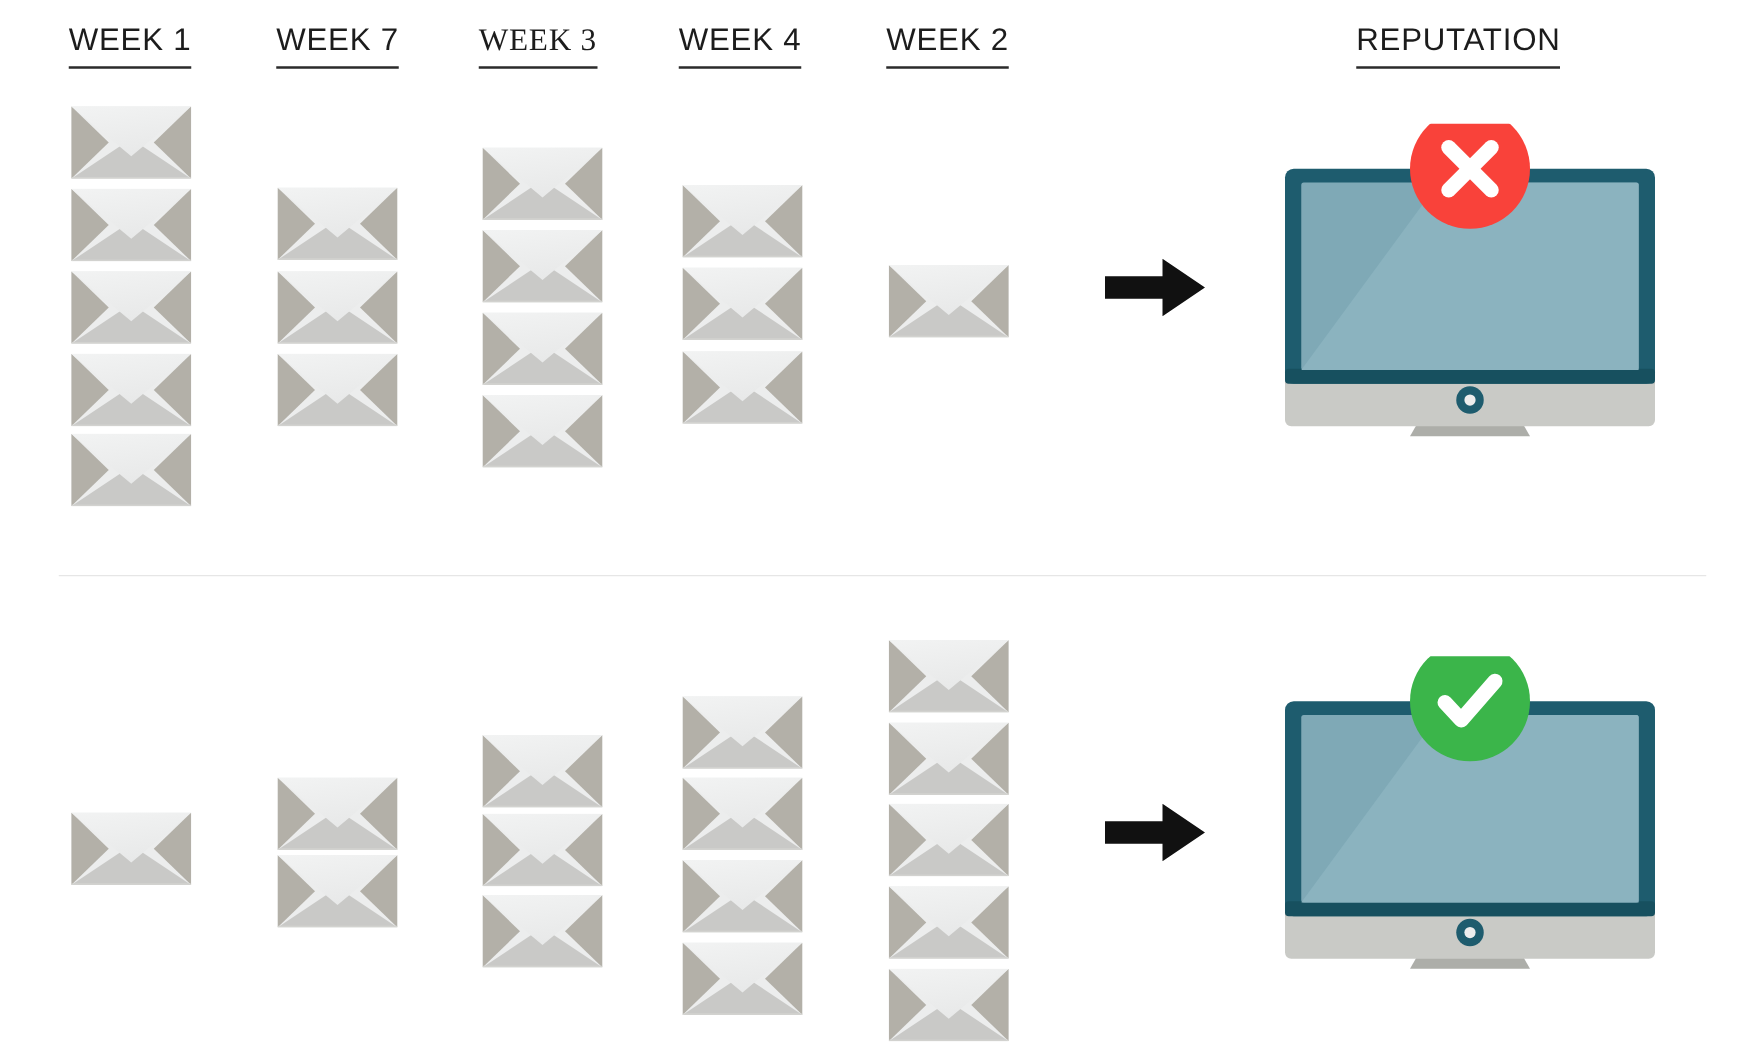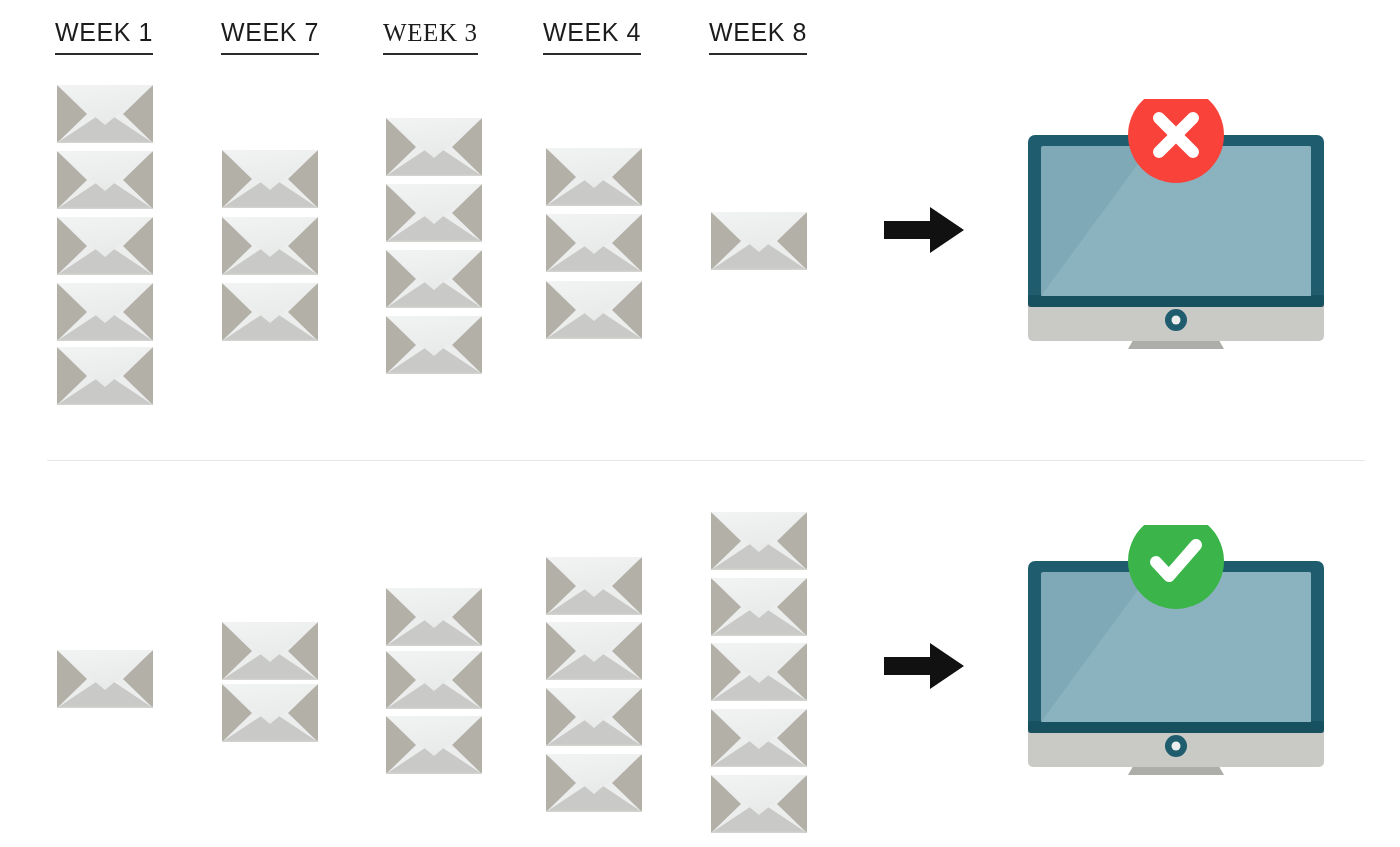--- a/index.html
+++ b/index.html
@@ -85,21 +85,22 @@
 </head>
 <body>
 
 <div id="infographic">
 
   <div class="header-row" id="header-row">
       <div class="col-header" style="left: 55px;">WEEK 1</div>
       <div class="col-header" style="left: 221px;">WEEK 7</div>
       <div class="col-header" style="left: 383px; font-family: Liberation Serif, serif;">WEEK 3</div>
       <div class="col-header" style="left: 543px;">WEEK 4</div>
-      <div class="col-header" style="left: 709px;">WEEK 8</div>
+      <div class="col-header" style="left: 709px;">WEEK 2</div>
+      <div class="col-header" style="left: 1085px;">REPUTATION</div>
     </div>
 
   <div class="row-divider"></div>
 
   <div id="rows-layer">
       <div>
         <div>
           <div class="envelope" style="left: 57px; top: 85px; width: 96px; height: 58px;">
   <svg viewBox="0 0 96 58" xmlns="http://www.w3.org/2000/svg">
     <defs>

